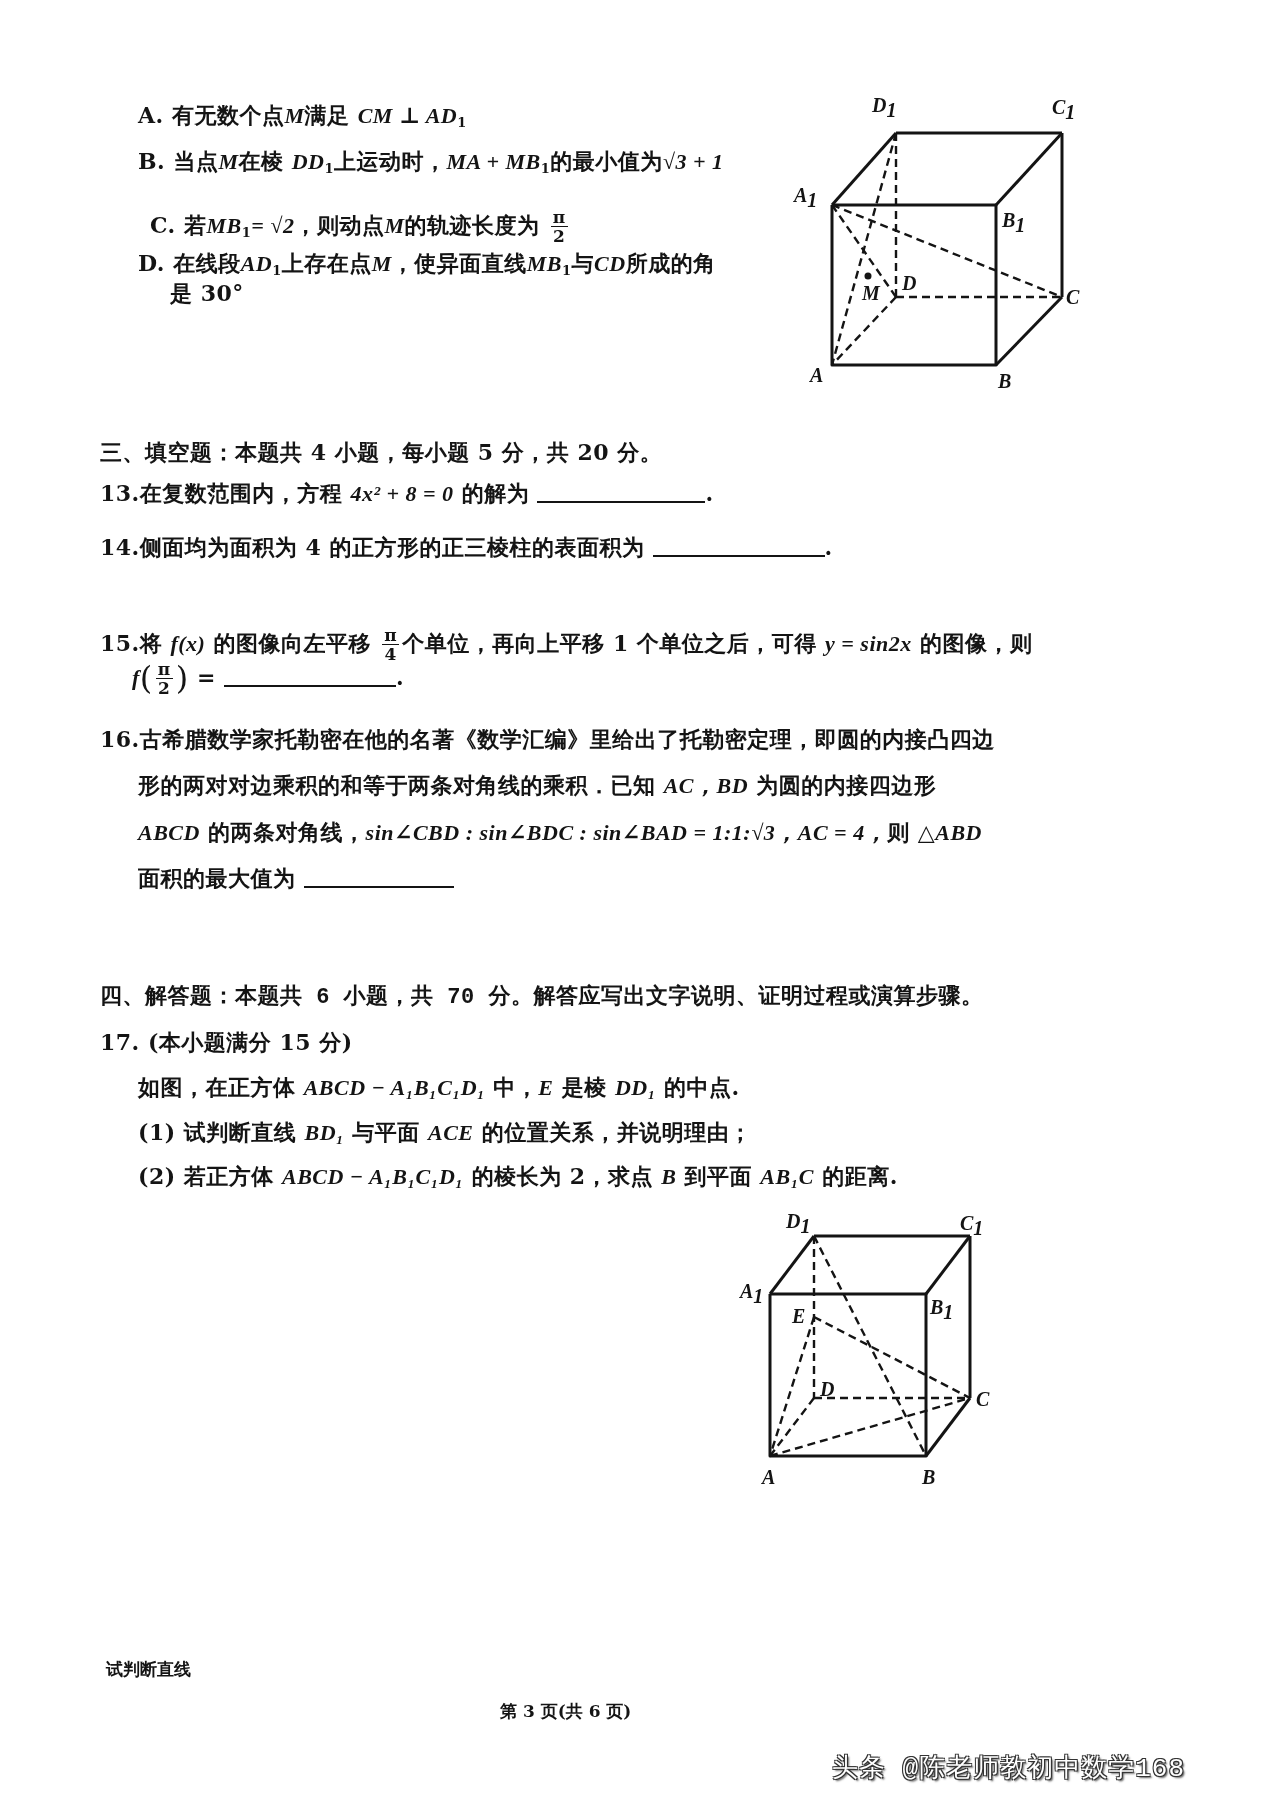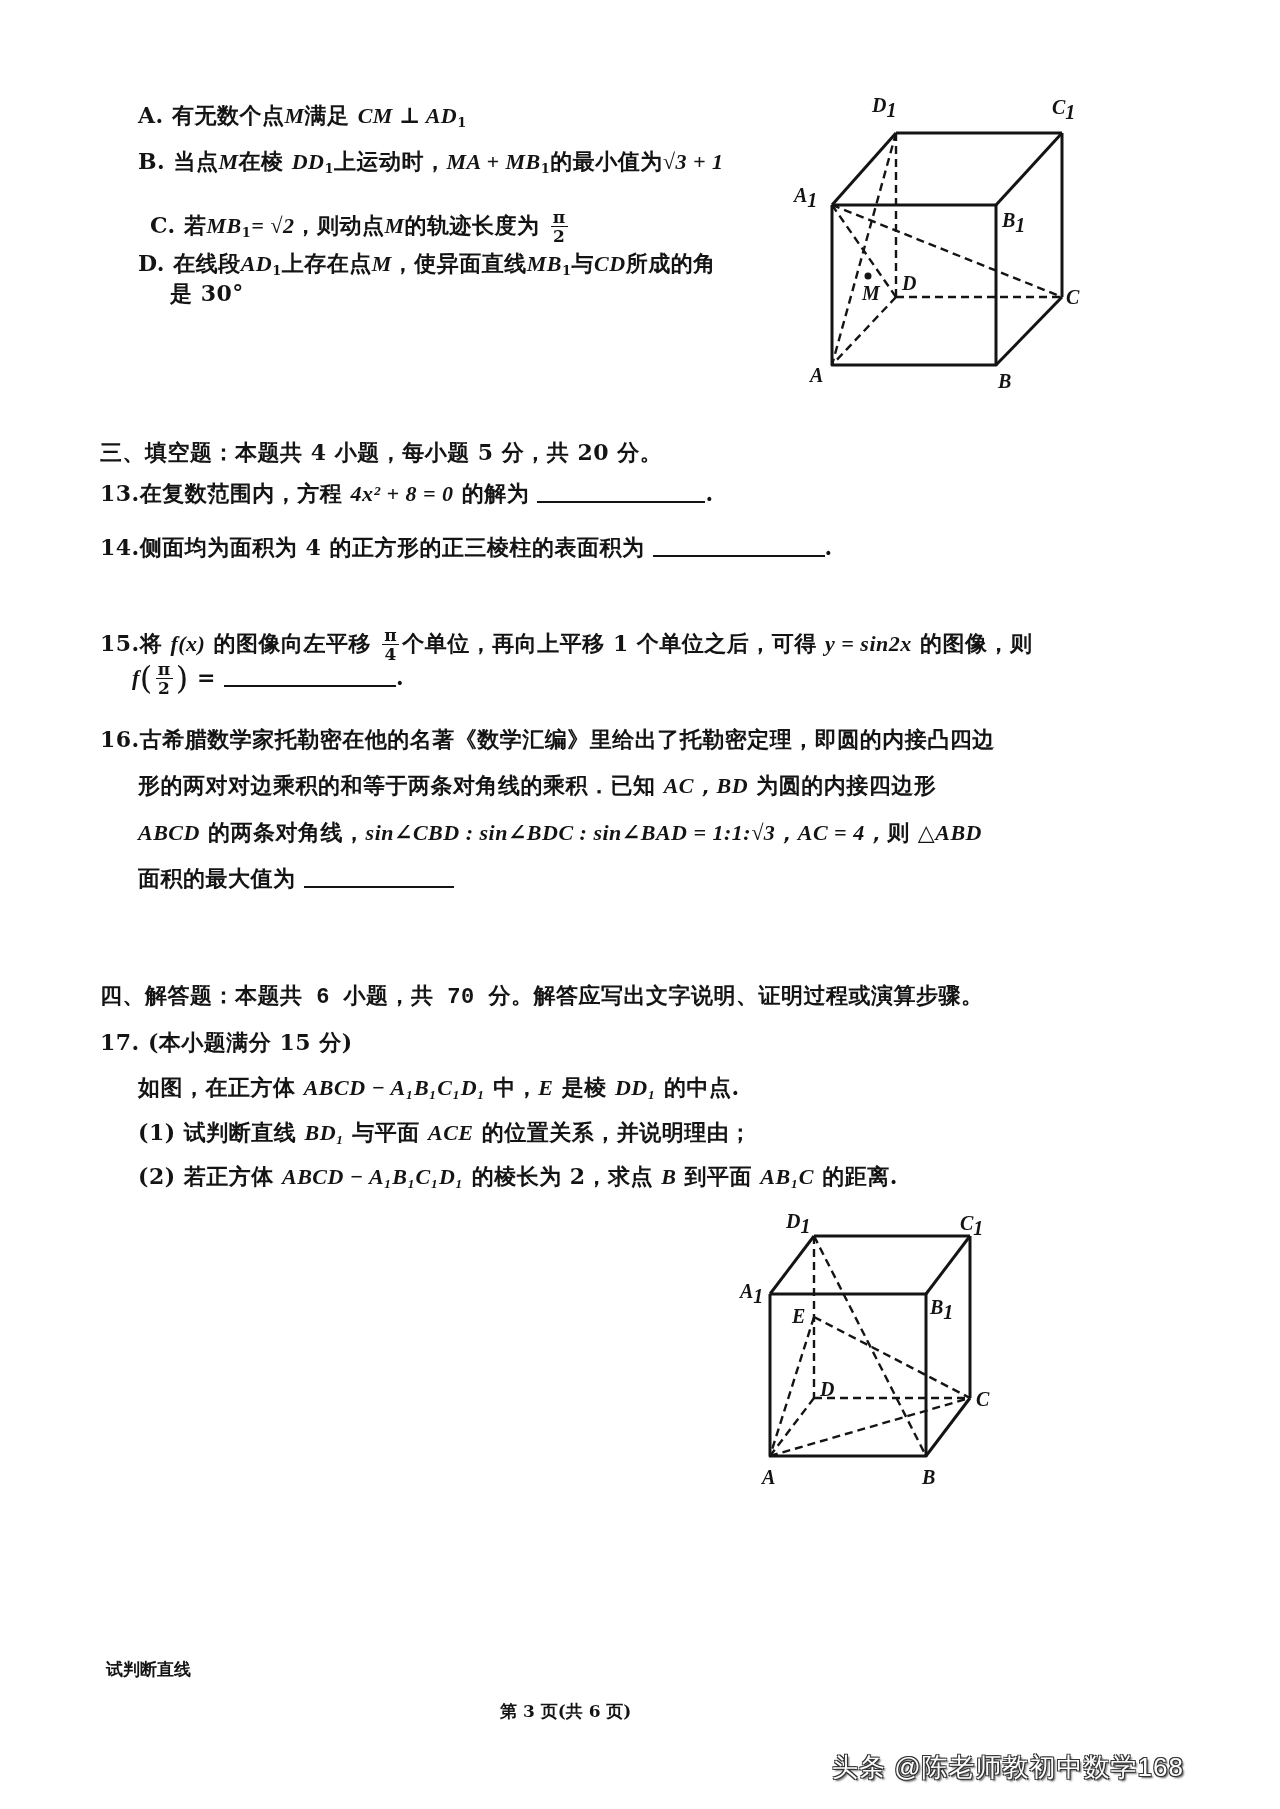--- a/index.html
+++ b/index.html
@@ -12,21 +12,21 @@
   .line { font-size: 22px; font-weight: bold; letter-spacing: 0.5px; line-height: 30px; }
   .math { font-family: "Liberation Serif", "DejaVu Serif", serif; font-style: italic; }
   .sub { font-size: 13px; vertical-align: -4px; }
   .blank { display: inline-block; border-bottom: 2px solid #141414; vertical-align: -2px; height: 22px; }
   .frac { display: inline-block; vertical-align: middle; text-align: center; font-size: 17px; line-height: 18px; margin: 0 3px; }
   .frac .num { display: block; border-bottom: 1.5px solid #141414; padding: 0 2px; }
   .frac .den { display: block; }
   .cube svg { overflow: visible; }
   .cube text { font-family: "Liberation Serif", "DejaVu Serif", serif; font-style: italic; font-weight: bold; font-size: 20px; fill: #141414; }
   .footer { font-size: 17px; font-weight: bold; }
-  .watermark { font-family: Liberation Sans, sans-serif; font-size: 26px; color: #ffffff;
+  .watermark { font-family: Liberation Mono, monospace; font-size: 26px; color: #ffffff;
     text-shadow: 1px 1px 0 #333, -1px -1px 0 #333, 1px -1px 0 #333, -1px 1px 0 #333, 2px 2px 2px #555; letter-spacing: 1px; }
 </style>
 </head>
 <body>
 
 <div class="abs line" style="left:138px; top:100px;">
   <span>A.</span>
   <span>有无数个点</span><span class="math">M</span><span>满足</span>
   <span class="math">CM ⊥ AD</span><span class="sub">1</span>
 </div>

